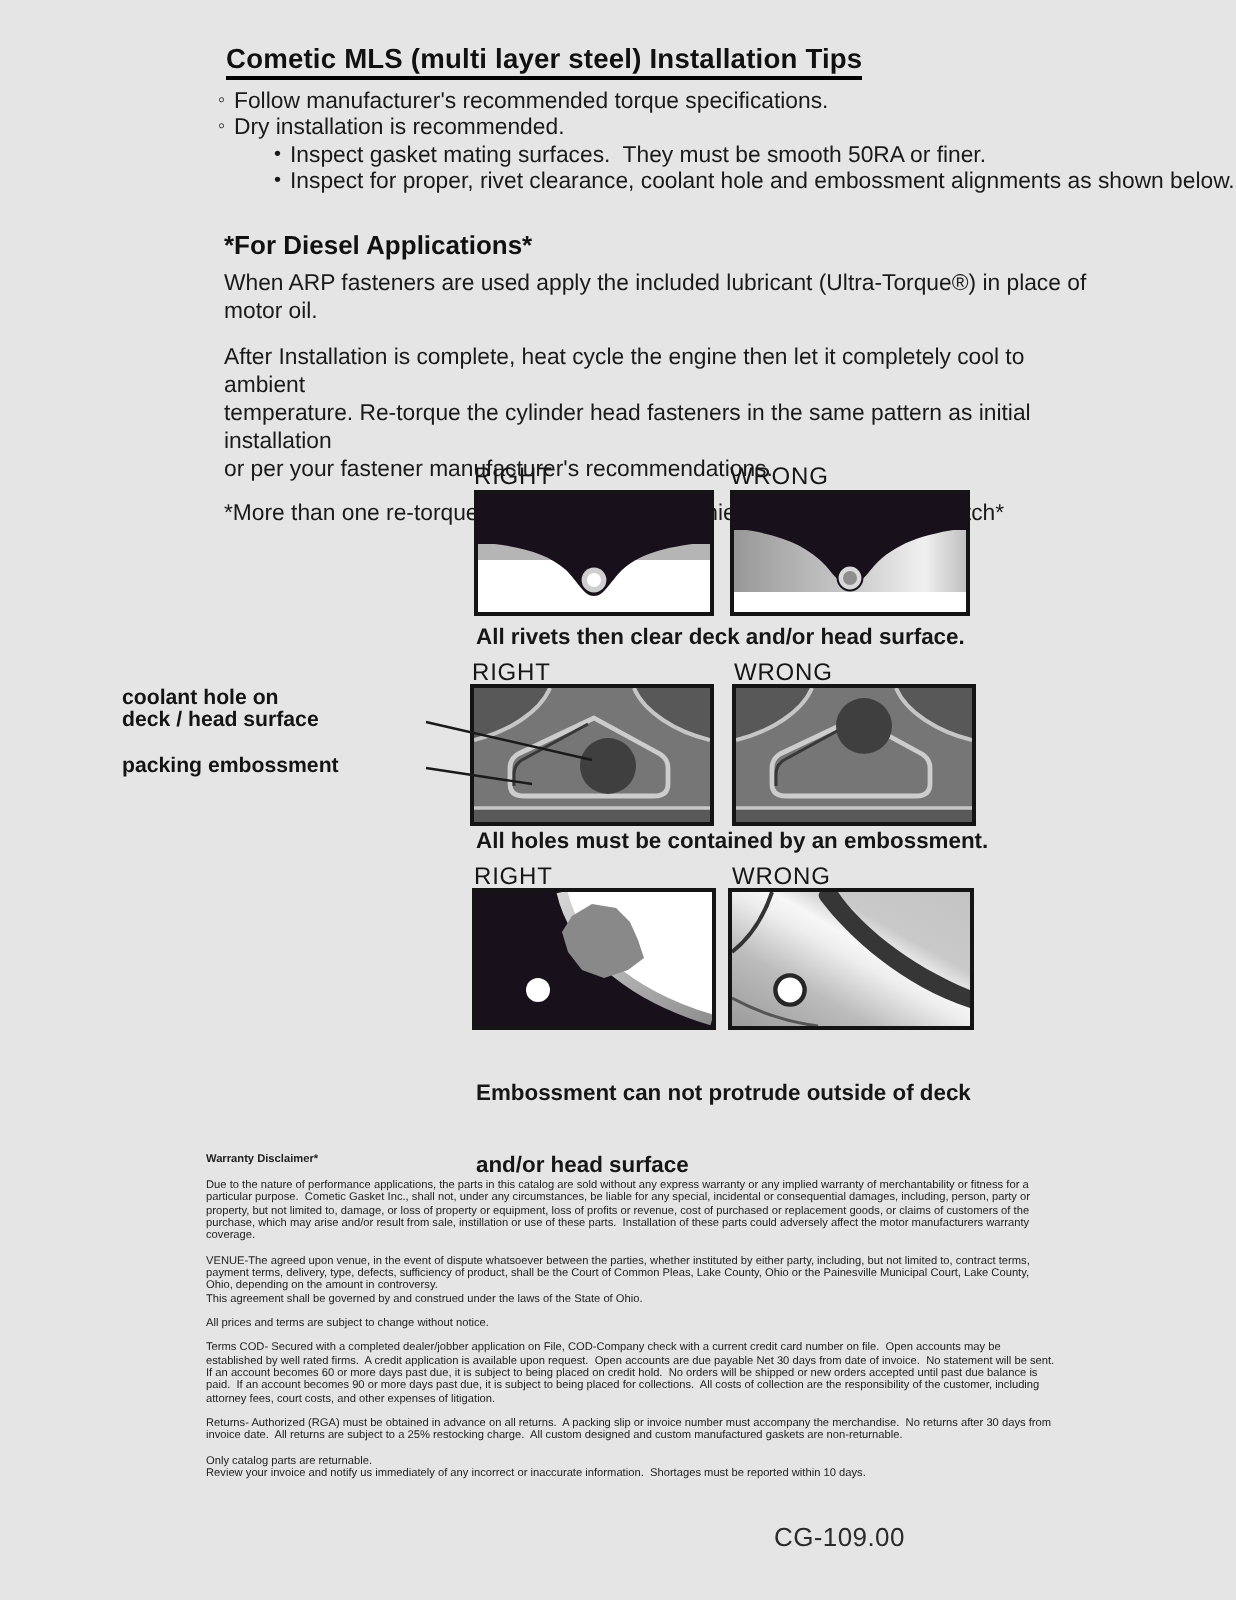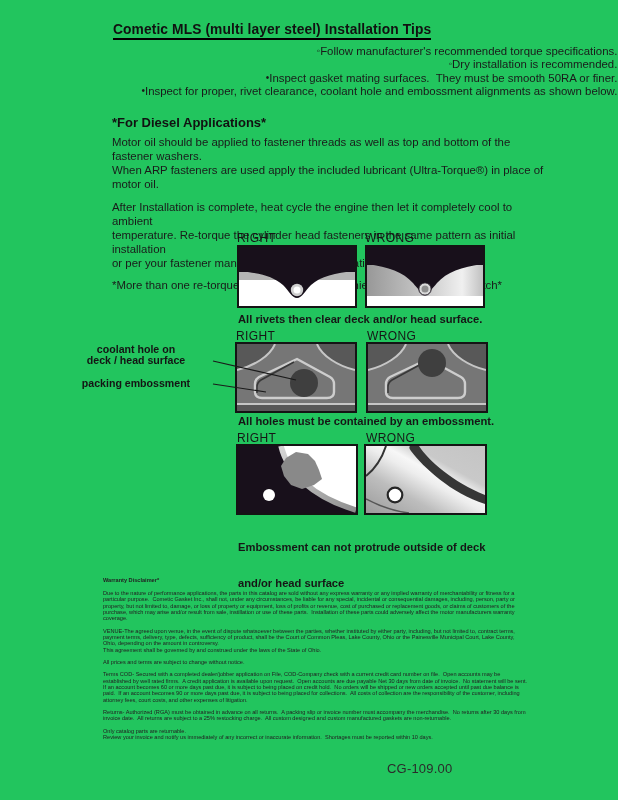--- a/index.html
+++ b/index.html
@@ -1,48 +1,48 @@
 <!DOCTYPE html>
 <html><head>
 <meta charset="utf-8">
 <style>
   html,body { margin:0; padding:0; background:#ffffff; }
   .page {
-    position:relative; width:618px; height:800px; background:#22c55e;
+    position:relative; width:618px; height:800px; background:#e5e5e5;
     font-family:"Liberation Sans", sans-serif; color:#1b1b1b; overflow:hidden;
   }
   .abs { position:absolute; }
 
   
   .title {
     left:113px; top:22px; font-size:13.8px; font-weight:bold; color:#111;
     border-bottom:2px solid #000; padding-bottom:1px; letter-spacing:0.1px;
     display:inline-block; white-space:nowrap;
   }
 
   
   .bullets { left:109px; top:45px; font-size:11.4px; line-height:13.4px; color:#1a1a1a; }
-  .b-line { white-space:pre;text-align:right; }
+  .b-line { white-space:pre; }
   .b-line .mk { display:inline-block; width:8px; }
   .b-main .mk::before { content:"\25E6"; font-size:10px; position:relative; top:-1px; }
   .b-sub { margin-left:28px; }
   .b-sub .mk::before { content:"\2022"; font-size:10px; position:relative; top:-1px; }
 
   
   .diesel { left:112px; top:116px; font-size:11.4px; line-height:14px; color:#1a1a1a; width:440px; }
   .d-head { font-weight:bold; font-size:13px; margin-bottom:5px; color:#111; }
   .d-para { margin-bottom:8.5px; }
   .d-line { white-space:pre-wrap; }
 
   
   .figlabel { font-size:12px; letter-spacing:0.4px; color:#161616; width:120px; white-space:nowrap; }
   .figbox { border:2px solid #141414; background:#fff; }
   .figbox svg { display:block; }
   .figcaption { font-weight:bold; font-size:11.2px; color:#161616; white-space:pre; }
-  .ann { font-weight:bold; font-size:10.6px; line-height:11.4px; text-align:center; color:#141414; width:150px; white-space:nowrap; }
+  .ann { font-weight:bold; font-size:10.6px; line-height:11.4px; text-align:left; color:#141414; width:150px; white-space:nowrap; }
 
   
   .disc { left:103px; top:577px; width:426px; font-size:5.6px; line-height:6.35px; color:#222; }
   .disc .dh { font-weight:bold; margin-bottom:6.5px; }
   .disc p { margin:0 0 6px 0; white-space:pre-wrap; }
 
   .footer { left:387px; top:761px; font-size:13px; color:#2b2b2b; letter-spacing:0.2px; }
 </style>
 </head>
 <body>
@@ -54,21 +54,20 @@
   <div class="abs bullets">
     <div class="b-line b-main"><span class="mk"></span><span>Follow manufacturer's recommended torque specifications.</span></div>
     <div class="b-line b-main"><span class="mk"></span><span>Dry installation is recommended.</span></div>
     <div class="b-line b-sub"><span class="mk"></span><span>Inspect gasket mating surfaces.  They must be smooth 50RA or finer.</span></div>
     <div class="b-line b-sub"><span class="mk"></span><span>Inspect for proper, rivet clearance, coolant hole and embossment alignments as shown below.</span></div>
   </div>
 
   <div class="abs diesel">
     <div class="d-head">*For Diesel Applications*</div>
     <div class="d-para">
-      <div class="d-line">Motor oil should be applied to fastener threads as well as top and bottom of the fastener washers.</div>
       <div class="d-line">When ARP fasteners are used apply the included lubricant (Ultra-Torque®) in place of motor oil.</div>
     </div>
     <div class="d-para">
       <div class="d-line">After Installation is complete, heat cycle the engine then let it completely cool to ambient</div>
       <div class="d-line">temperature. Re-torque the cylinder head fasteners in the same pattern as initial installation</div>
       <div class="d-line">or per your fastener manufacturer's recommendations.</div>
     </div>
     <div class="d-para">*More than one re-torque may be required to achieve proper fastener stretch*</div>
   </div>
 

